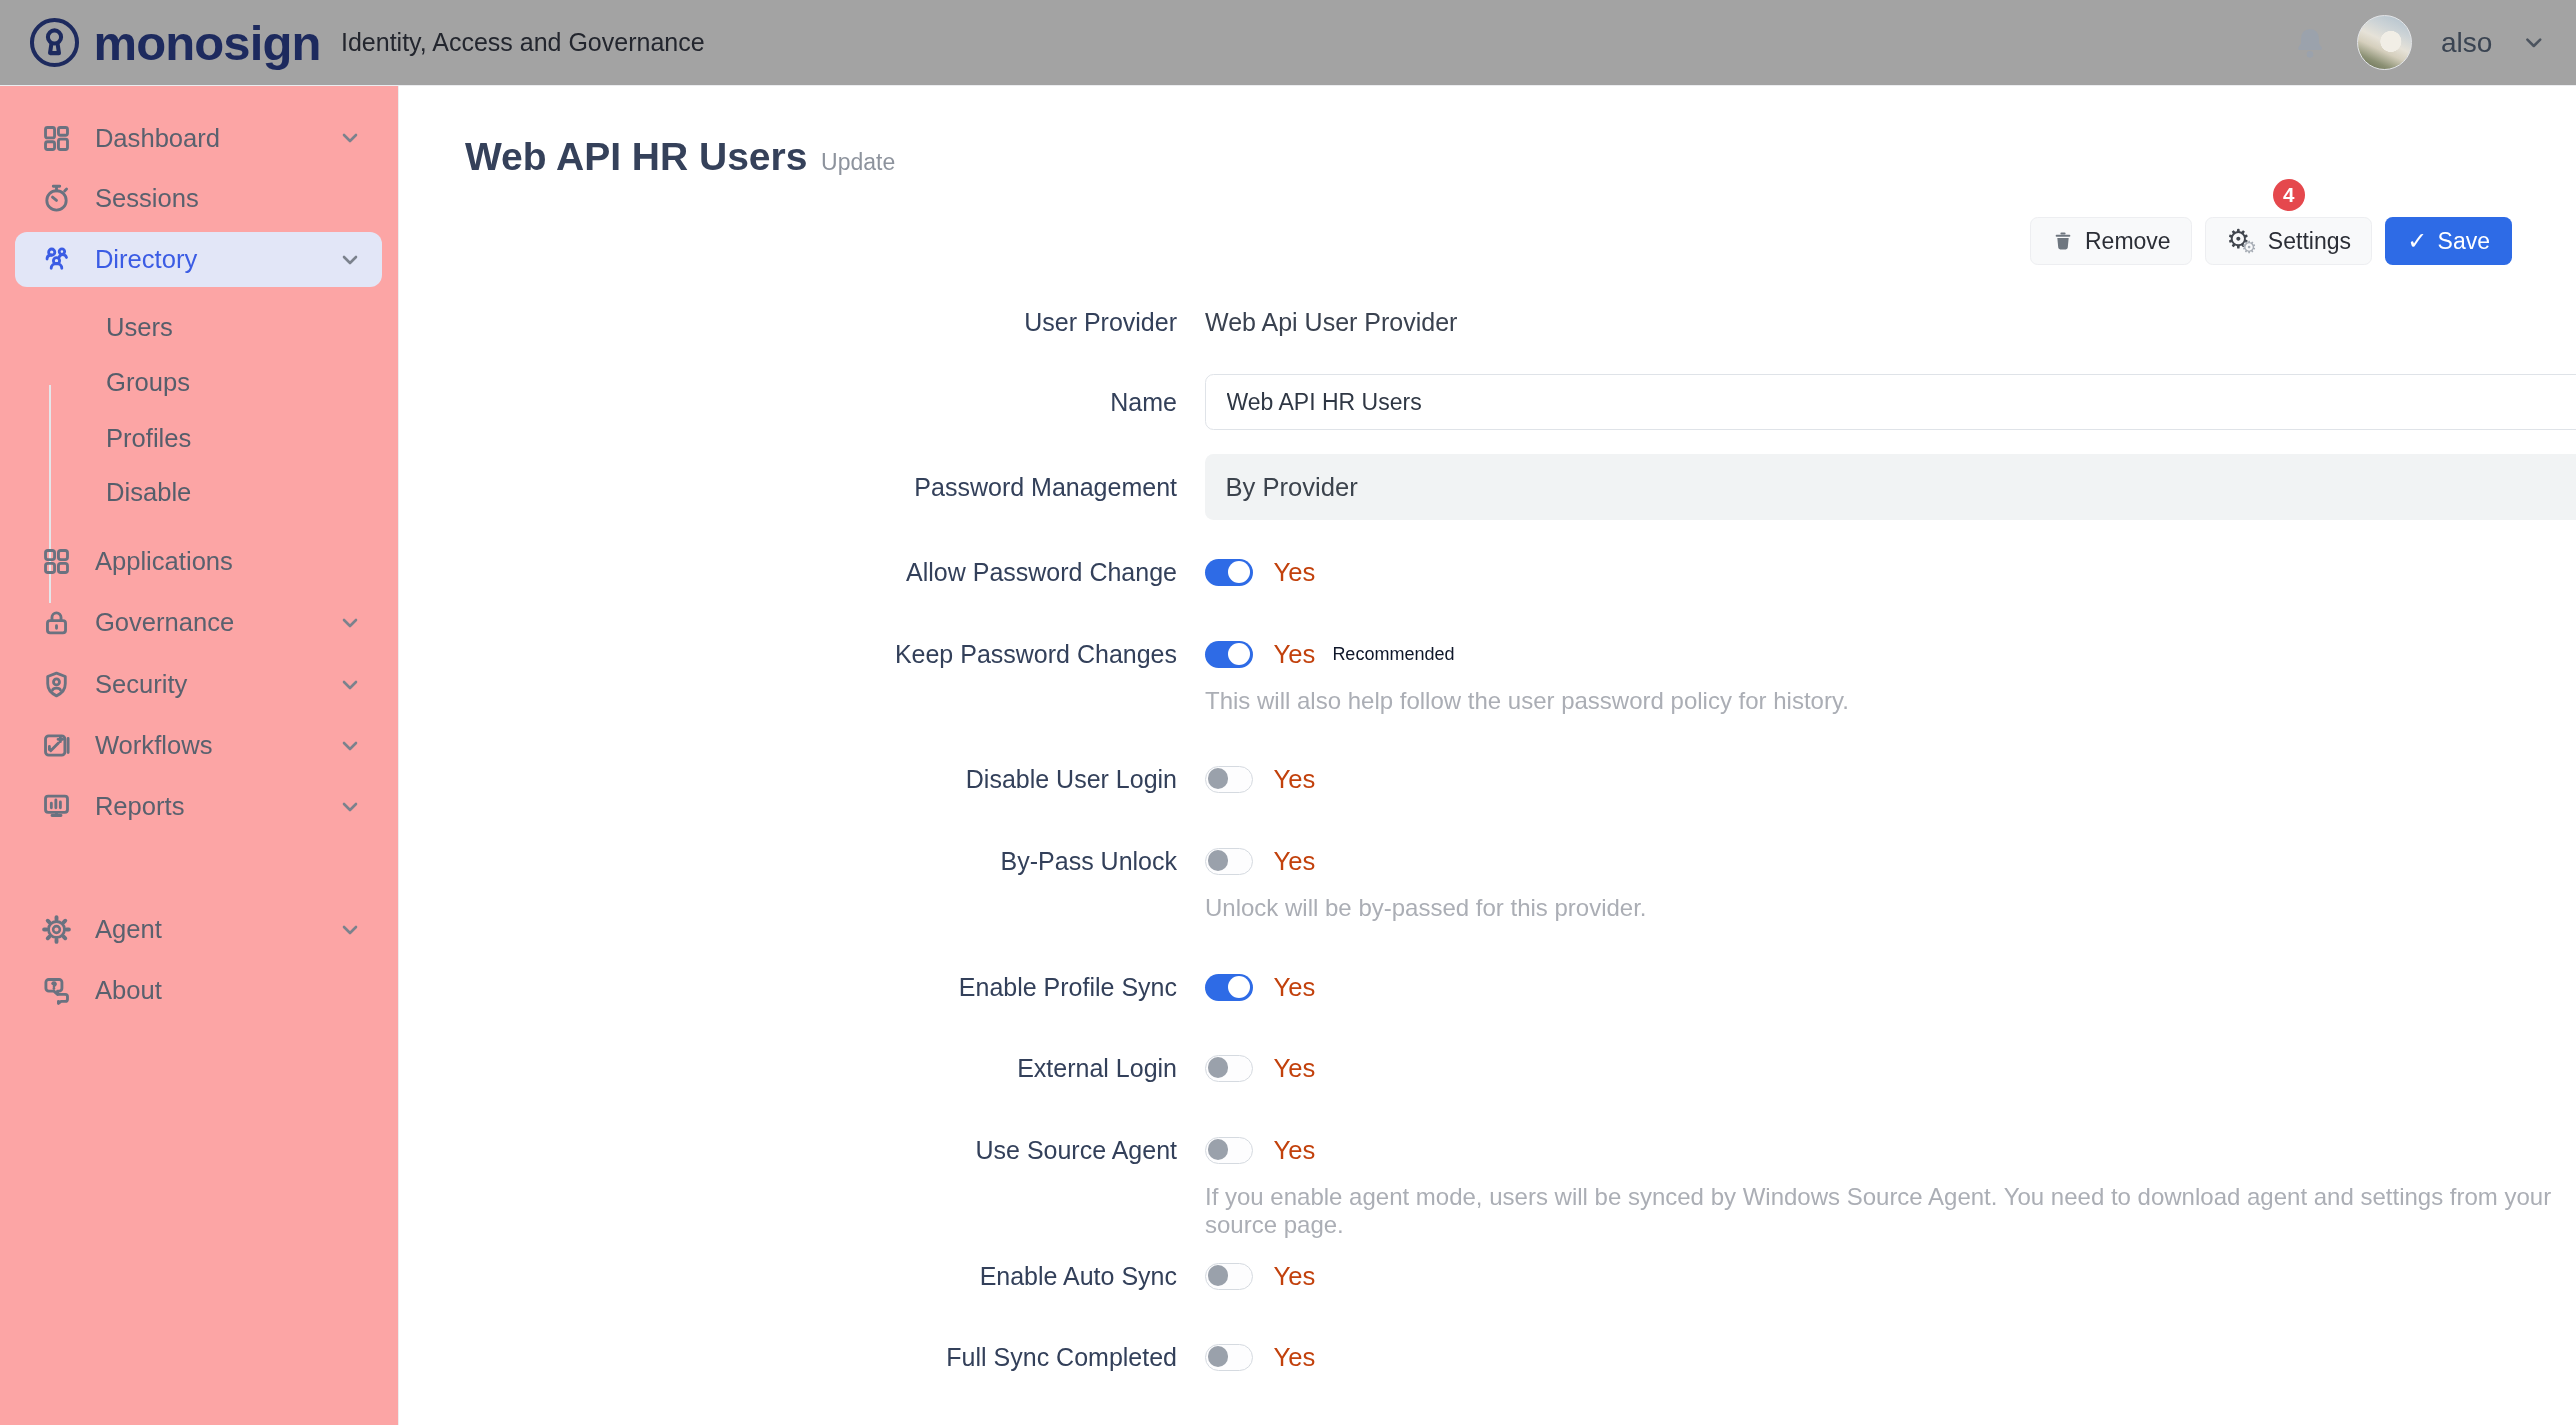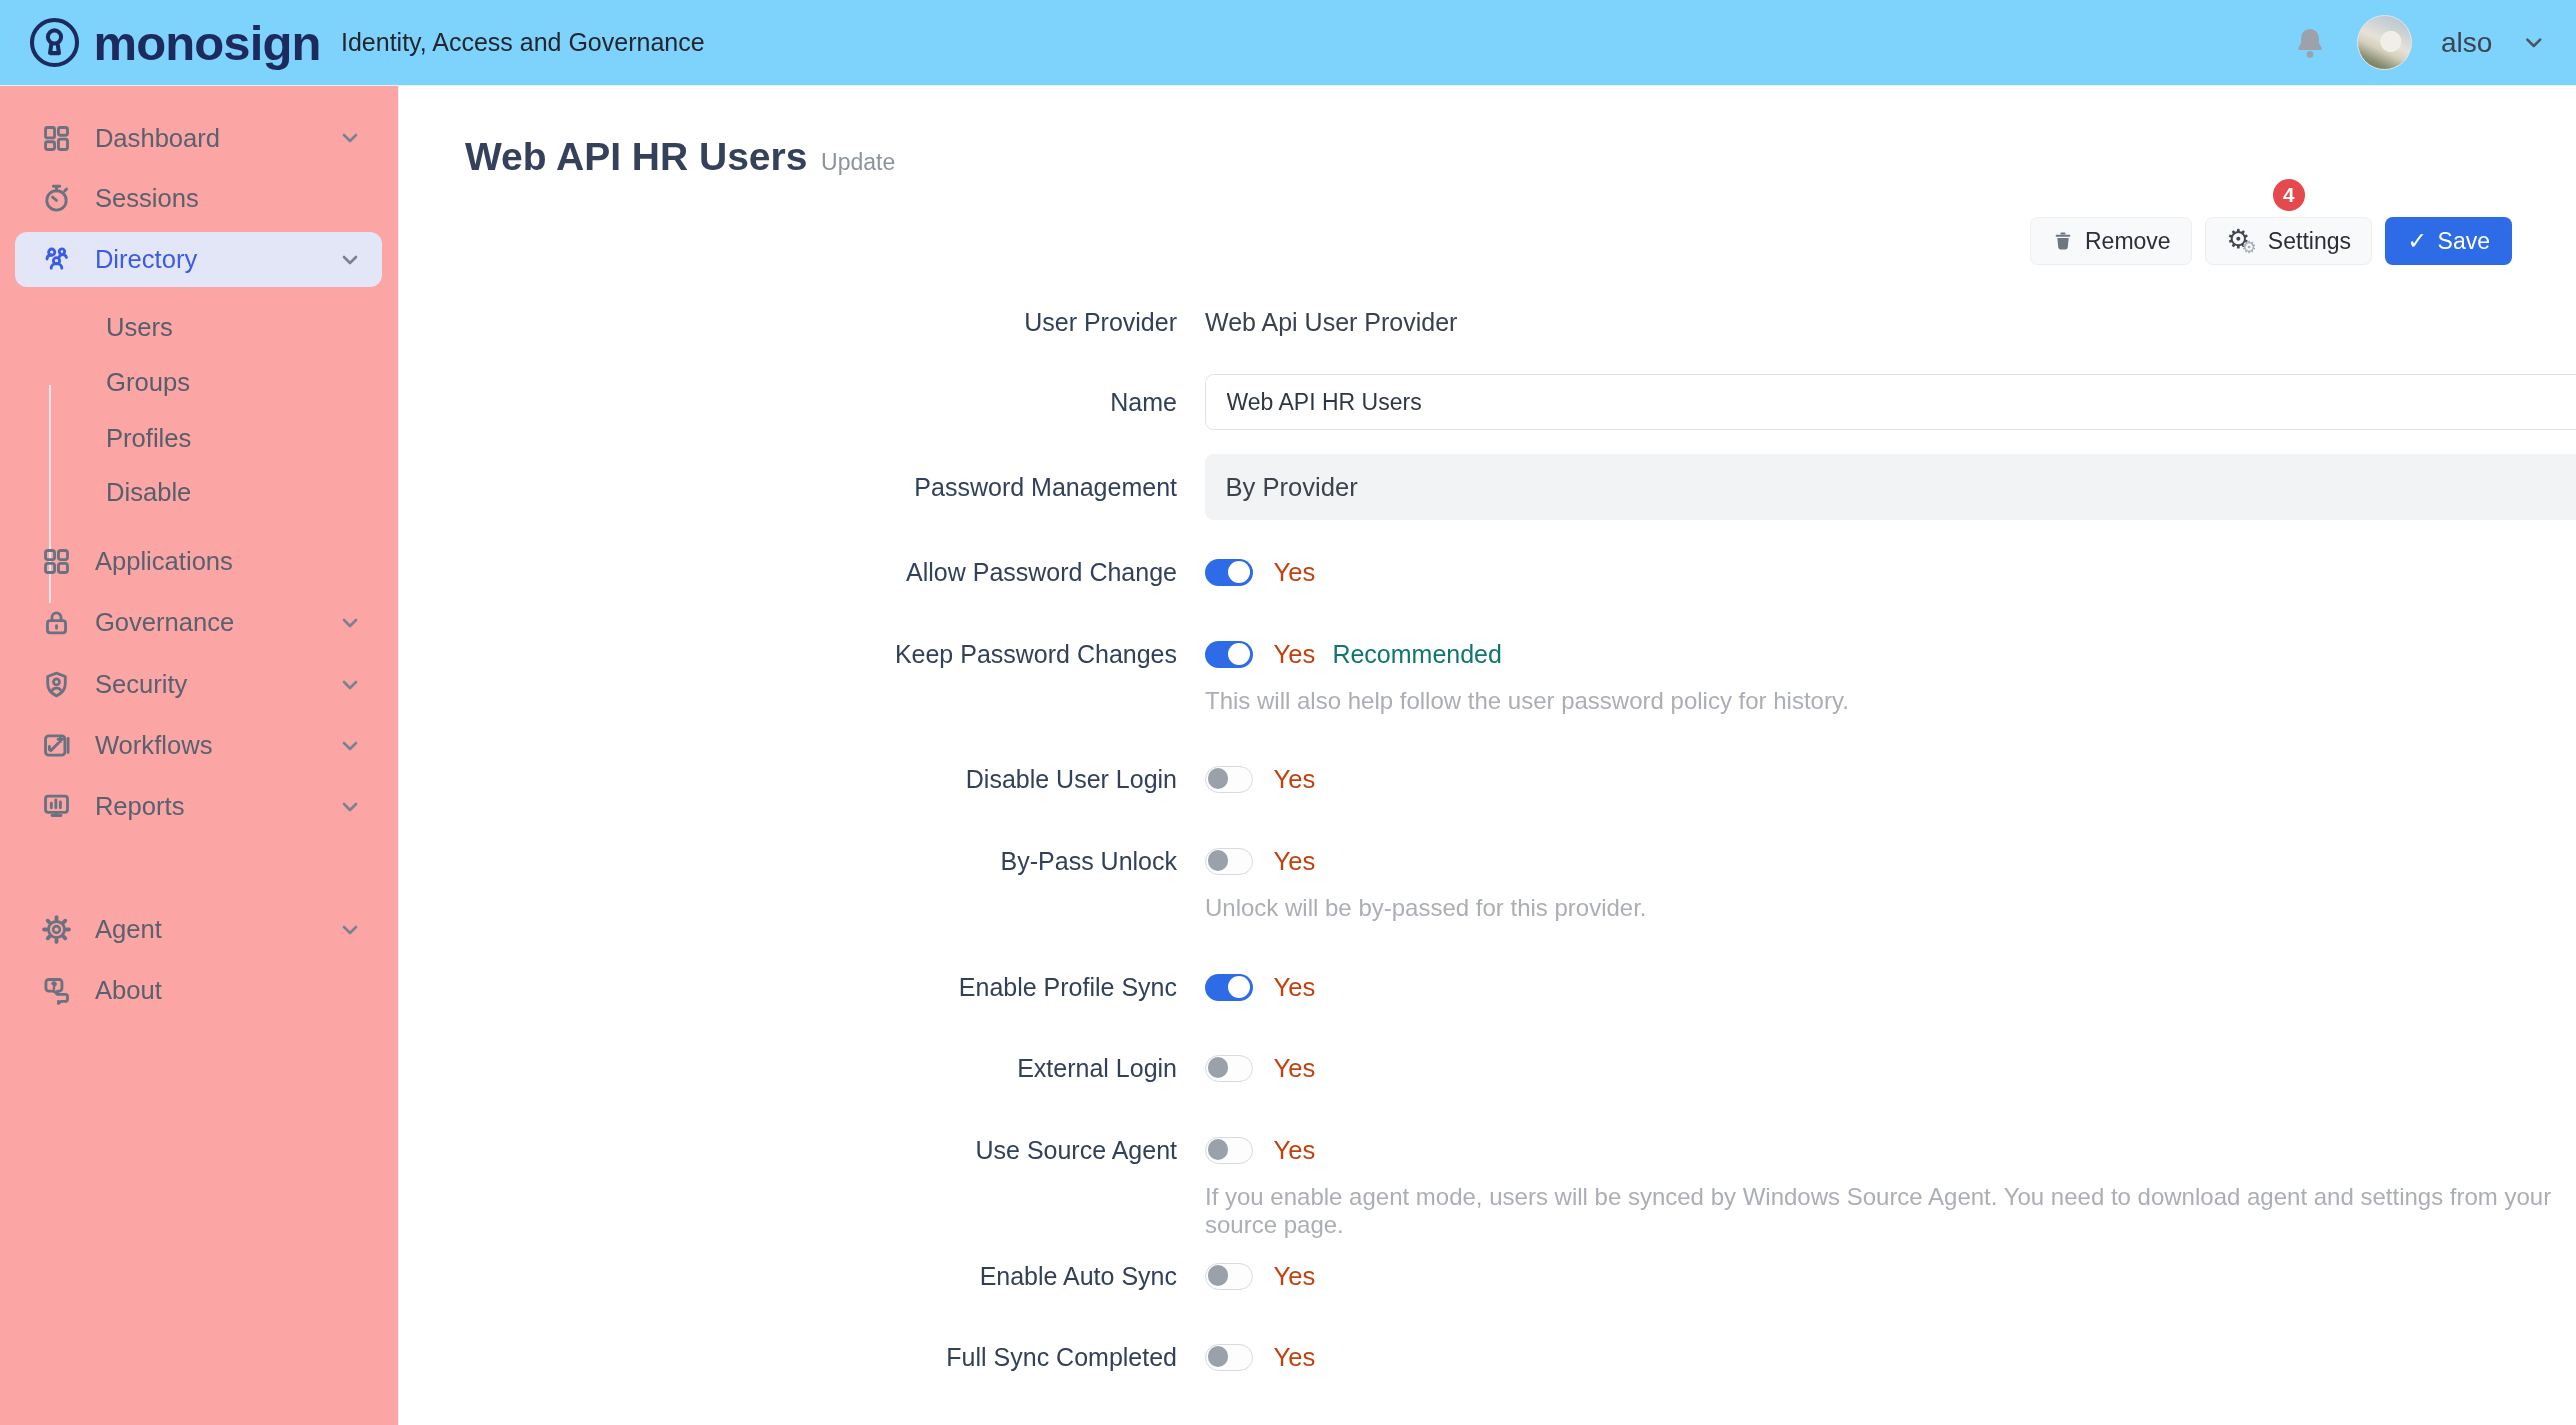--- a/index.html
+++ b/index.html
@@ -1,20 +1,20 @@
 <!DOCTYPE html>
 <html style="font-size:13.6px"><head>
 <meta charset="utf-8">
 <style>
   html,body{margin:0;padding:0;background:#fff;}
   .app{position:relative;width:2576px;height:1425px;background:#ffffff;overflow:hidden;
        font-family:"Liberation Sans", sans-serif;}
 
   
-  .header{position:absolute;top:0;left:0;right:0;height:85px;background:#7dd3fc;
+  .header{position:absolute;top:0;left:0;right:0;height:85px;background:#a3a3a3;
           border-bottom:1.7px solid #ecedf0;z-index:10;}
   .brand{position:absolute;left:29px;top:0;height:85px;display:flex;align-items:center;}
   .brand-icon{width:51px;height:51px;}
   .brand-word{margin-left:13.6px;font-size:49px;font-weight:700;color:#1d2a5e;letter-spacing:-0.9px;}
   .brand-tag{margin-left:20.5px;font-size:25px;color:#23262e;}
   .header-right{position:absolute;right:29px;top:0;height:85px;display:flex;align-items:center;gap:29px;}
   .bell{width:36px;height:38px;cursor:pointer;}
   .avatar{width:53px;height:53px;border-radius:50%;
      background:
        radial-gradient(circle at 62% 48%, #f1eee6 0 24%, rgba(0,0,0,0) 25%),
@@ -57,21 +57,21 @@
   .gear-small{font-size:17px;color:#a7adb5;line-height:1;margin-left:-8.5px;margin-top:13.6px;}
   .check{font-size:24px;line-height:1;}
 
   
   .row{position:absolute;left:-400px;right:0;display:flex;align-items:flex-start;padding-left:400px;}
   .flabel{width:777px;text-align:right;font-size:25px;color:#33405a;font-weight:500;flex:0 0 777px;}
   .fctrl{margin-left:28px;}
   .ftext{font-size:25px;color:#3a4250;}
   .tline{display:flex;align-items:center;height:48px;gap:20.5px;}
   .yes{font-size:25.6px;color:#c2410c;}
-  .rec{font-size:25px;color:#0f766e;margin-left:-3.4px;}
+  .rec{font-size:18px;color:#0f172a;margin-left:-3.4px;}
   .help{margin-top:8.5px;font-size:24px;color:#abaeb5;}
   .toggle{width:48px;height:27px;border-radius:13.6px;position:relative;box-sizing:border-box;cursor:pointer;flex:0 0 48px;}
   .toggle.on{background:#2e6be6;}
   .toggle.on .knob{position:absolute;right:2.6px;top:2.6px;width:22px;height:22px;border-radius:50%;background:#fff;}
   .toggle.off{background:#fdfdfe;border:1.7px solid #d5dae0;}
   .toggle.off .knob{position:absolute;left:1.7px;top:1.7px;width:20.5px;height:20.5px;border-radius:50%;background:#9aa1ab;}
   .name-input{width:1676px;height:56px;box-sizing:border-box;border:1.7px solid #dfe3e8;border-radius:8.5px;
               padding:0 20.5px;font-size:23px;color:#2f3744;font-family:"Liberation Sans",sans-serif;background:#fff;outline:none;}
   .select{width:1710px;height:66px;box-sizing:border-box;background:#f1f3f4;border-radius:8.5px;
           display:flex;align-items:center;padding:0 20.5px;cursor:pointer;}

